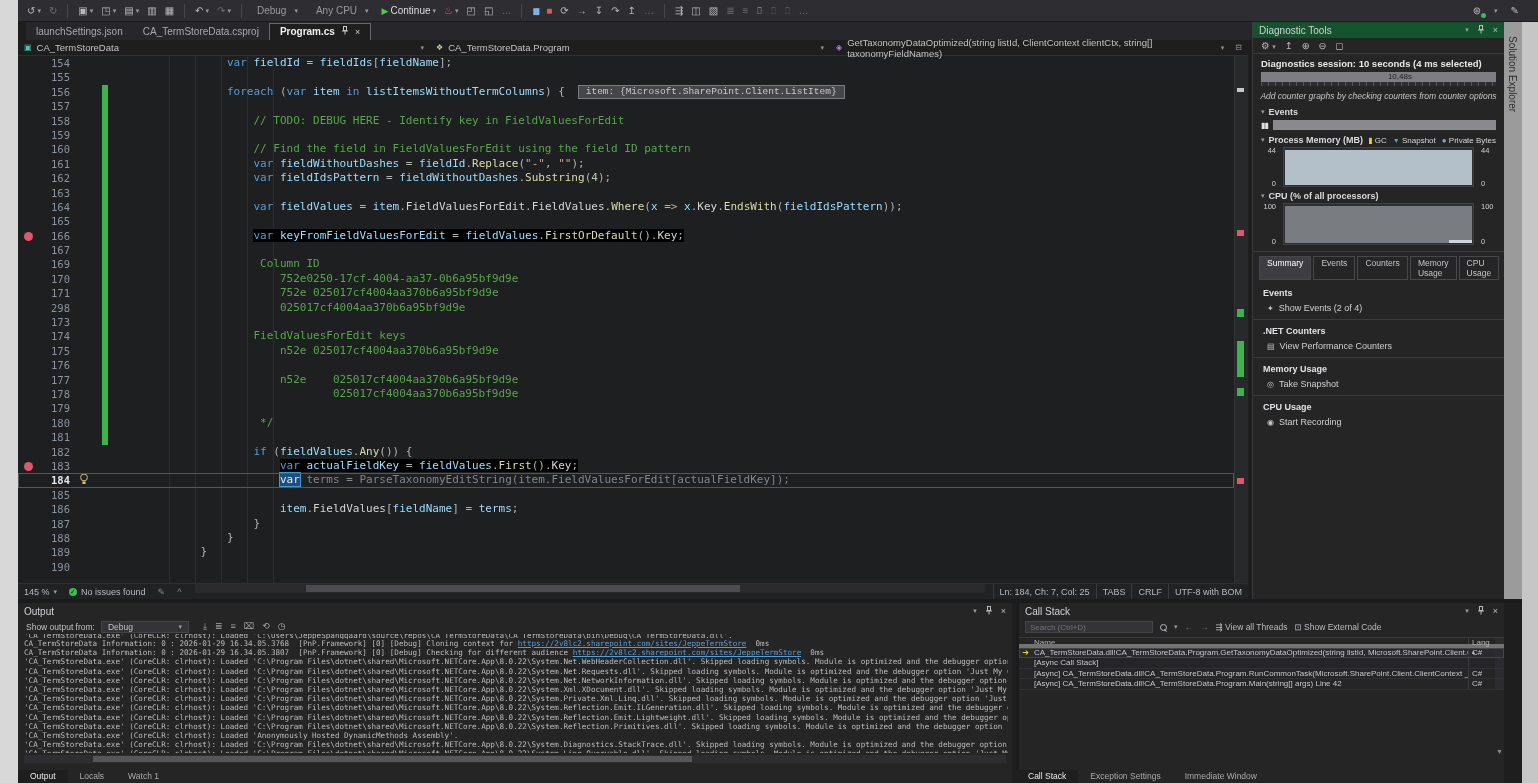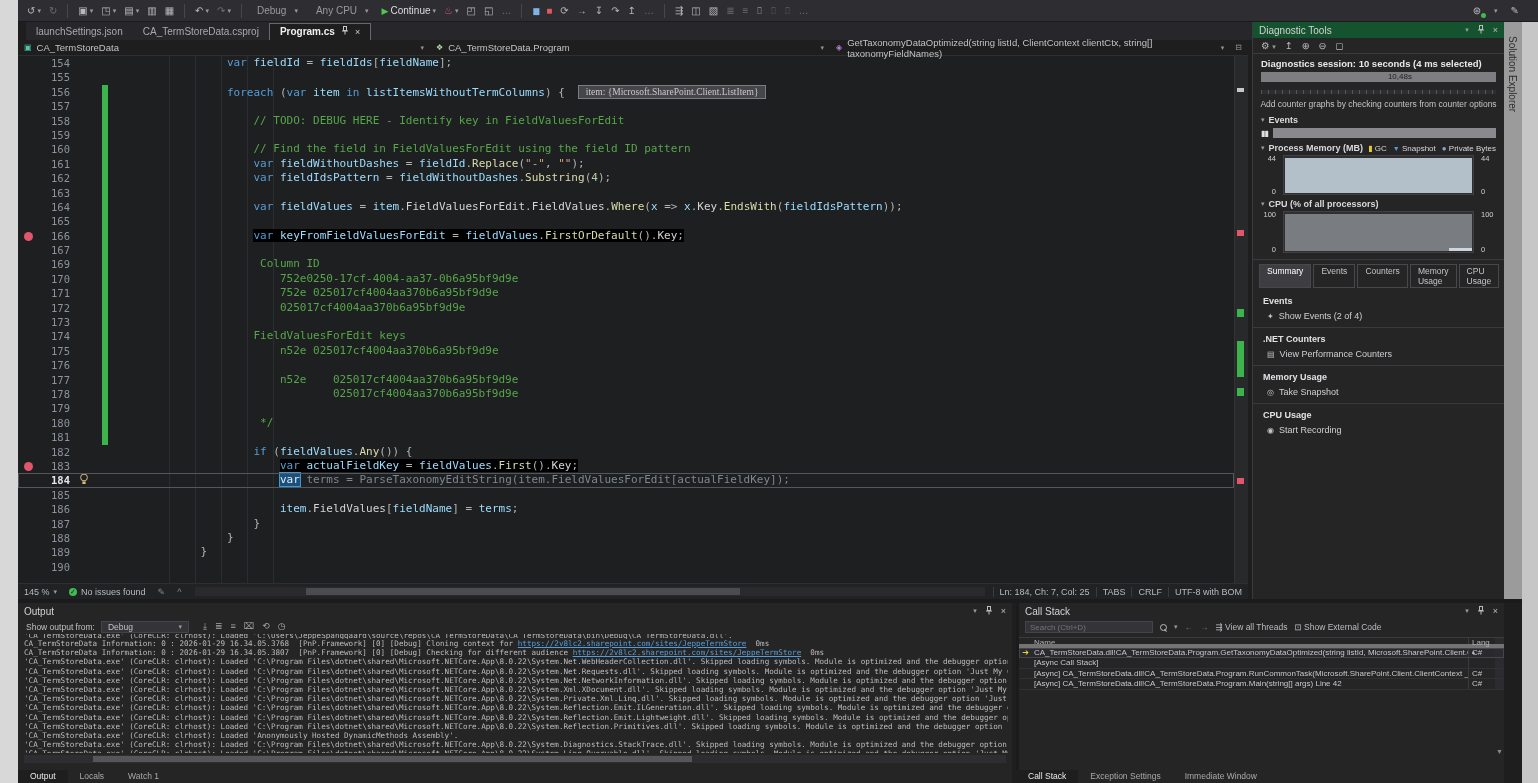--- a/index.html
+++ b/index.html
@@ -52,44 +52,44 @@
   .gbar { width:6px; flex:none; margin-left:4px; }
   .gbar.on { background:#3cb44b; }
   .ctext { white-space:pre; padding-left:13px; color:#d4d4d4; }
   .tk-kw { color:#569cd6; } .tk-loc { color:#9cdcfe; } .tk-typ { color:#d4d4d4; }
   .tk-meth { color:#dcdcaa; } .tk-str { color:#d69d85; } .tk-com { color:#57a64a; }
   .tk-pun { color:#b4b4b4; } .tk-num { color:#b5cea8; }
   .hlred { background:#000000; }
   .sel { background:#1c4f7c; outline:1px solid #3d9ad1; color:#e3ecf2; }
   .dimtx { color:#7f8791; }
   .dtip { display:inline-block; margin-left:13px; background:#45454a; border:1px solid #7a7a7f; color:#c9c9cc;
-    font-family:Liberation Serif, serif; font-size:9.5px; padding:0 7px; line-height:12px; vertical-align:1px; }
+    font-family:Liberation Mono, monospace; font-size:9.5px; padding:0 7px; line-height:12px; vertical-align:1px; }
   .iguide { position:absolute; top:16px; height:527px; width:1px; background:#2b2e30; }
   
   #vscroll { position:absolute; right:0; top:16px; width:14px; height:527px; background:#27292b; border-left:1px solid #333; }
   .vmark { position:absolute; left:2px; width:7px; }
   
   #estatus { position:absolute; left:0; bottom:0; width:100%; height:16px; background:#212224; border-top:1px solid #2f2f33;
-    display:flex; align-items:center; font-size:9px; color:#b9b9bd; }
+    display:flex; font-size:9px; color:#b9b9bd; }
   .es-item { padding:0 6px; display:flex; align-items:center; gap:4px; }
   .okdot { width:8px; height:8px; border-radius:50%; background:#3fba54; display:inline-block; color:#0c2d12; font-size:7px; line-height:8px; text-align:center;}
   #ehscroll { flex:1; height:9px; background:#2a2a2d; margin:0 8px; position:relative; }
   #ehscroll .thumb { position:absolute; top:1px; height:7px; background:#4b4b50; }
   .es-right { display:flex; }
   .es-right .es-item { border-left:1px solid #3a3a3f; }
   
   #diag { left:1252px; top:22px; width:252px; height:577px; background:#252526; border-left:1px solid #3a3a3f; font-size:9.5px; color:#cccccc; }
   .panel-title { height:16px; display:flex; align-items:center; padding:0 6px; background:#14532d; color:#d2d2d6; font-size:10px; }
   .pt-icons { margin-left:auto; display:flex; gap:8px; color:#bcbcbc; font-size:9px; align-items:center;}
   #diag-toolbar { height:16px; display:flex; align-items:center; gap:9px; padding:0 8px; border-bottom:1px solid #3a3a3f; color:#bdbdbd; }
   #diag-session { padding:4px 8px 2px 8px; font-weight:bold; color:#e8e8e8; font-size:9.5px; }
-  #diag-timeline { margin:1px 8px 8px 8px; height:10px; background:#7d7d82; position:relative; }
+  #diag-timeline { margin:1px 8px 0 8px; height:10px; background:#7d7d82; position:relative; }
   #diag-timeline .tlab { position:absolute; left:54%; top:0; font-size:8px; color:#222; line-height:10px;}
   #diag-ruler { margin:0 8px; height:4px; background:repeating-linear-gradient(90deg,#55555a 0,#55555a 1px,#2e2e32 1px,#2e2e32 7px); }
-  #diag-hint { text-align:center; font-size:8.5px; color:#c4c4c8; padding:5px 4px 3px 4px; }
+  #diag-hint { text-align:center; font-size:8.5px; color:#c4c4c8; padding:5px 4px 3px 4px;font-style:italic; }
   .sec-hdr { display:flex; align-items:center; gap:4px; padding:3px 8px 1px 8px; font-weight:bold; color:#dadade; font-size:9px; }
   .sec-hdr .carat { font-size:7px; color:#9a9a9e; font-weight:normal; }
   #ev-bar-row { display:flex; align-items:center; gap:5px; padding:2px 8px; }
   #ev-bar-row .pg { color:#e0e0e0; font-size:8px; letter-spacing:-1px; }
   #ev-bar { flex:1; height:10px; background:#8a8a8e; }
   .legend { margin-left:auto; font-weight:normal; font-size:8px; display:flex; gap:6px; color:#d8d8dc; align-items:center;}
   .lg-gc { color:#e8c832; font-size:8px;} .lg-snap { color:#4a9fd8; font-size:7px;} .lg-priv { color:#7fa8c0; font-size:8px;}
   .graph { margin:1px 8px; height:40px; position:relative; border:1px solid #3f3f44; background:#2d2f31; }
   .graph .fill { position:absolute; left:1px; right:1px; top:2px; bottom:1px; }
   .memfill { background:#b3bfc9; }
@@ -429,21 +429,21 @@
       </div>
       <div class="crow">
         <span class="bp"></span>
         <span class="lnum">171</span>
         <span class="licon"></span>
         <span class="gbar on"></span>
         <span class="ctext">                        <span><span class="tk-com">752e 025017cf4004aa370b6a95bf9d9e</span></span></span>
       </div>
       <div class="crow">
         <span class="bp"></span>
-        <span class="lnum">172</span>
+        <span class="lnum">298</span>
         <span class="licon"></span>
         <span class="gbar on"></span>
         <span class="ctext">                        <span><span class="tk-com">025017cf4004aa370b6a95bf9d9e</span></span></span>
       </div>
       <div class="crow">
         <span class="bp"></span>
         <span class="lnum">173</span>
         <span class="licon"></span>
         <span class="gbar on"></span>
         <span class="ctext"><span></span></span>

